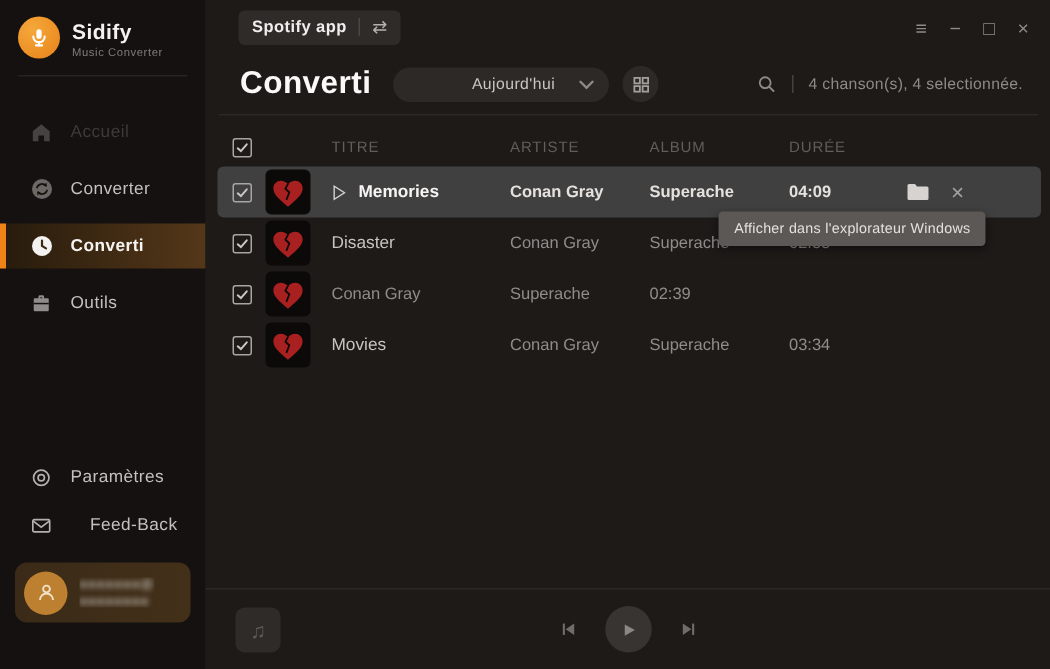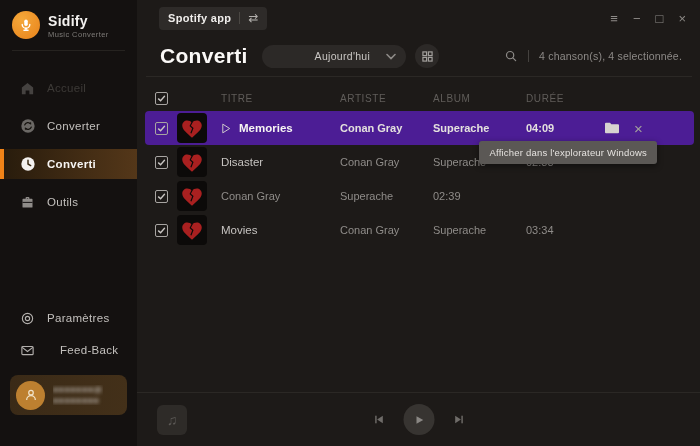--- a/index.html
+++ b/index.html
@@ -84,21 +84,21 @@
   .thead, .trow {
     display:grid;
     grid-template-columns:22px 44px 119px 93px 93px 76px 1fr;
     align-items:center; padding-left:10px;
   }
   .thead { height:26px; color:#605d5a; font-size:10px; letter-spacing:.6px; }
   .thead .col-title { grid-column:3; }
   .trow { height:34px; border-radius:4px; cursor:pointer; }
   .trow .cell-title { display:flex; align-items:center; gap:8px; font-size:11.5px; color:#c6c3c0; }
   .trow .cell-artist, .trow .cell-album, .trow .cell-dur { font-size:11px; color:#8f8c89; }
-  .trow.selected { background:#4c1d95; }
+  .trow.selected { background:#404040; }
   .trow.selected .cell-title { color:#f7f5f3; font-weight:bold; }
   .trow.selected .cell-artist, .trow.selected .cell-album, .trow.selected .cell-dur { color:#e4e1de; font-weight:bold; }
   .playicon { display:none; }
   .trow.selected .playicon { display:block; }
   .row-actions { display:none; align-items:center; gap:14px; justify-content:flex-start; padding-left:2px; }
   .trow.selected .row-actions { display:flex; }
   .xicon { color:#a3a09d; font-size:15px; line-height:1; cursor:pointer; }
   .checkbox {
     width:13px; height:13px; border:1px solid #a8a5a2; border-radius:2px;
     display:flex; align-items:center; justify-content:center; cursor:pointer;

